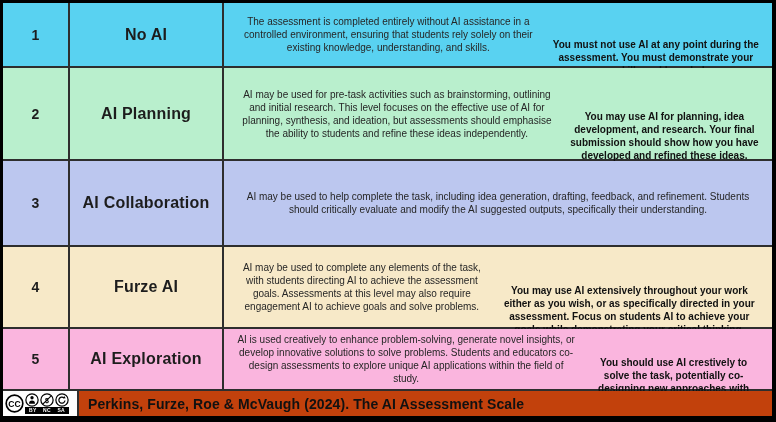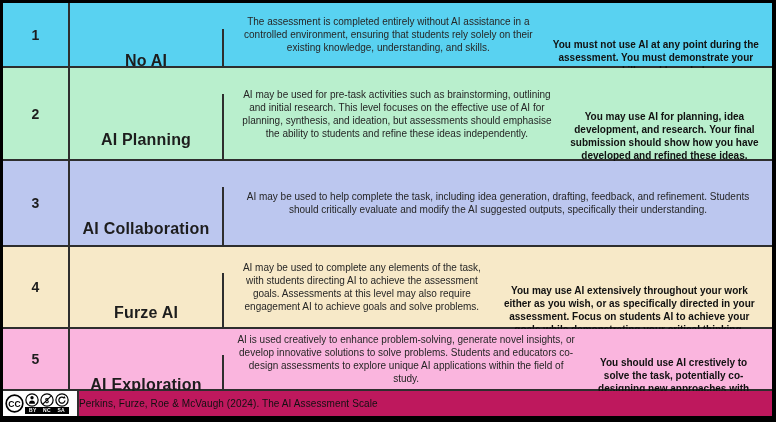--- a/index.html
+++ b/index.html
@@ -35,38 +35,37 @@
     border-right:2px solid #2e2e2e;
     display:flex; align-items:center; justify-content:center;
     font-weight:700; font-size:14px;
   }
   .cell-label {
     width:154px; flex:0 0 154px;
     border-right:2px solid #2e2e2e;
     display:flex; align-items:center; justify-content:center;
     font-weight:700; font-size:16px; letter-spacing:.2px;
     text-align:center;
-    margin-top:26px;
   }
   .cell-desc {
     flex:1 1 auto;
     display:flex; flex-direction:row;
     align-items:center; justify-content:center;
     gap:11px;
     padding:4px 12px;
     text-align:center;
   }
   .cell-desc p { font-size:10px; line-height:1.3; }
   .desc-body { font-weight:400; color:#262626; }
   .desc-directive { font-weight:700; color:#111;margin-top:45px; }
 
   .footer {
     height:25px;
     display:flex; align-items:stretch;
-    background:#be185d;
+    background:#c2410c;
   }
   .cc-badge {
     flex:0 0 76px;
     border-right:2px solid #2e2e2e;
     display:flex; align-items:center;
     padding:1px 2px;
     background:#fdfdfd;
   }
   .cc-main { display:flex; align-items:center; justify-content:center; }
   .cc-main svg { display:block; }
@@ -78,21 +77,22 @@
     font-size:5px; font-weight:700;
     display:flex; justify-content:space-between;
     width:100%;
     padding:1px 4px 1px 4px;
     line-height:1;
     letter-spacing:.3px;
   }
   .attribution {
     flex:1 1 auto;
     display:flex; align-items:center;
-    font-weight:400; font-size:10px;
+    padding-left:9px;
+    font-weight:700; font-size:14px;
     color:#111;
     letter-spacing:.1px;
   }
 </style>
 </head>
 <body>
 
 <div class="frame">
   <div class="table">
 

